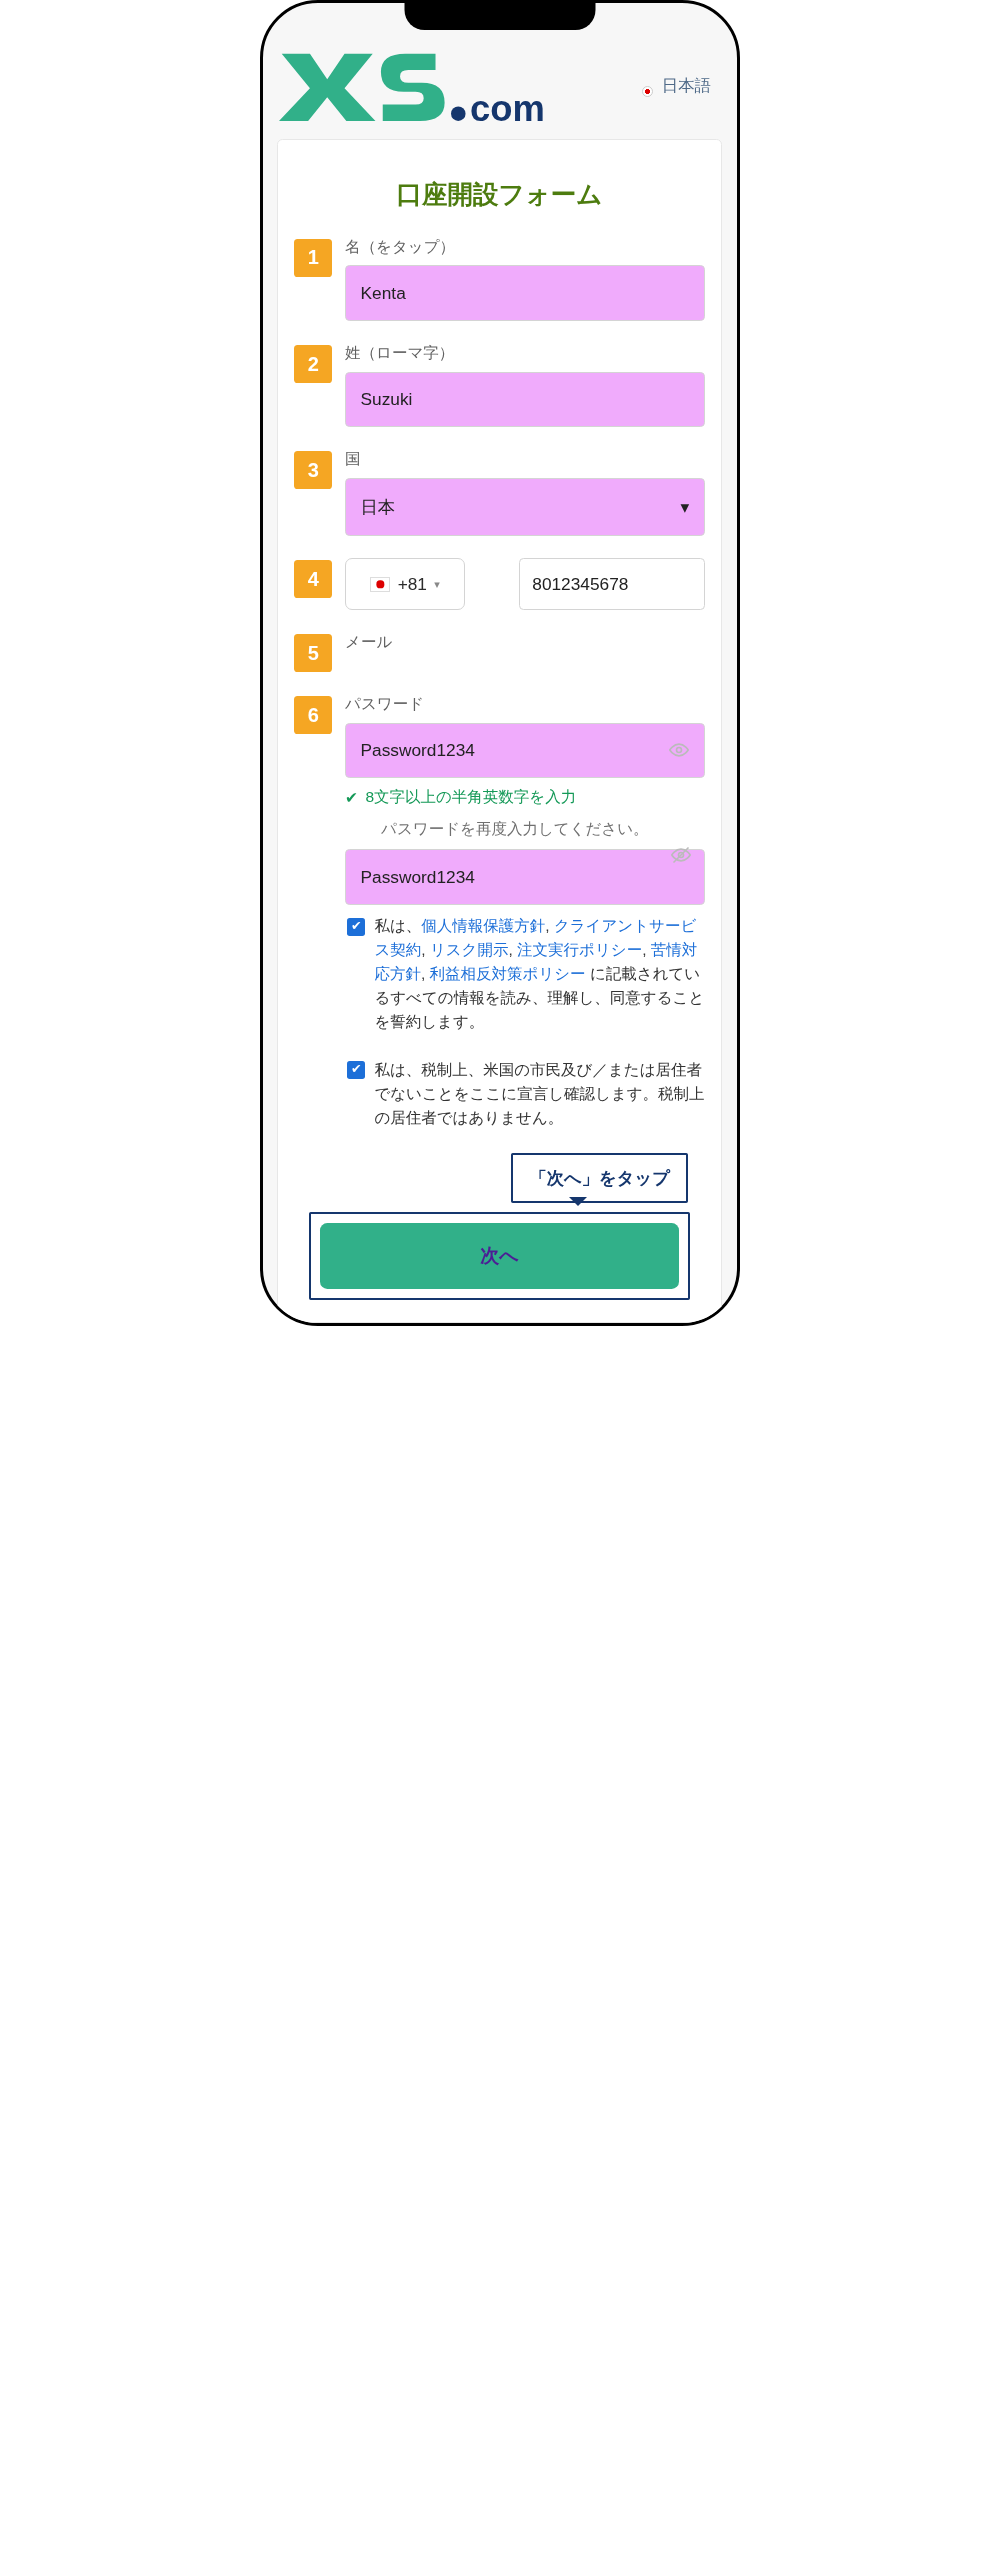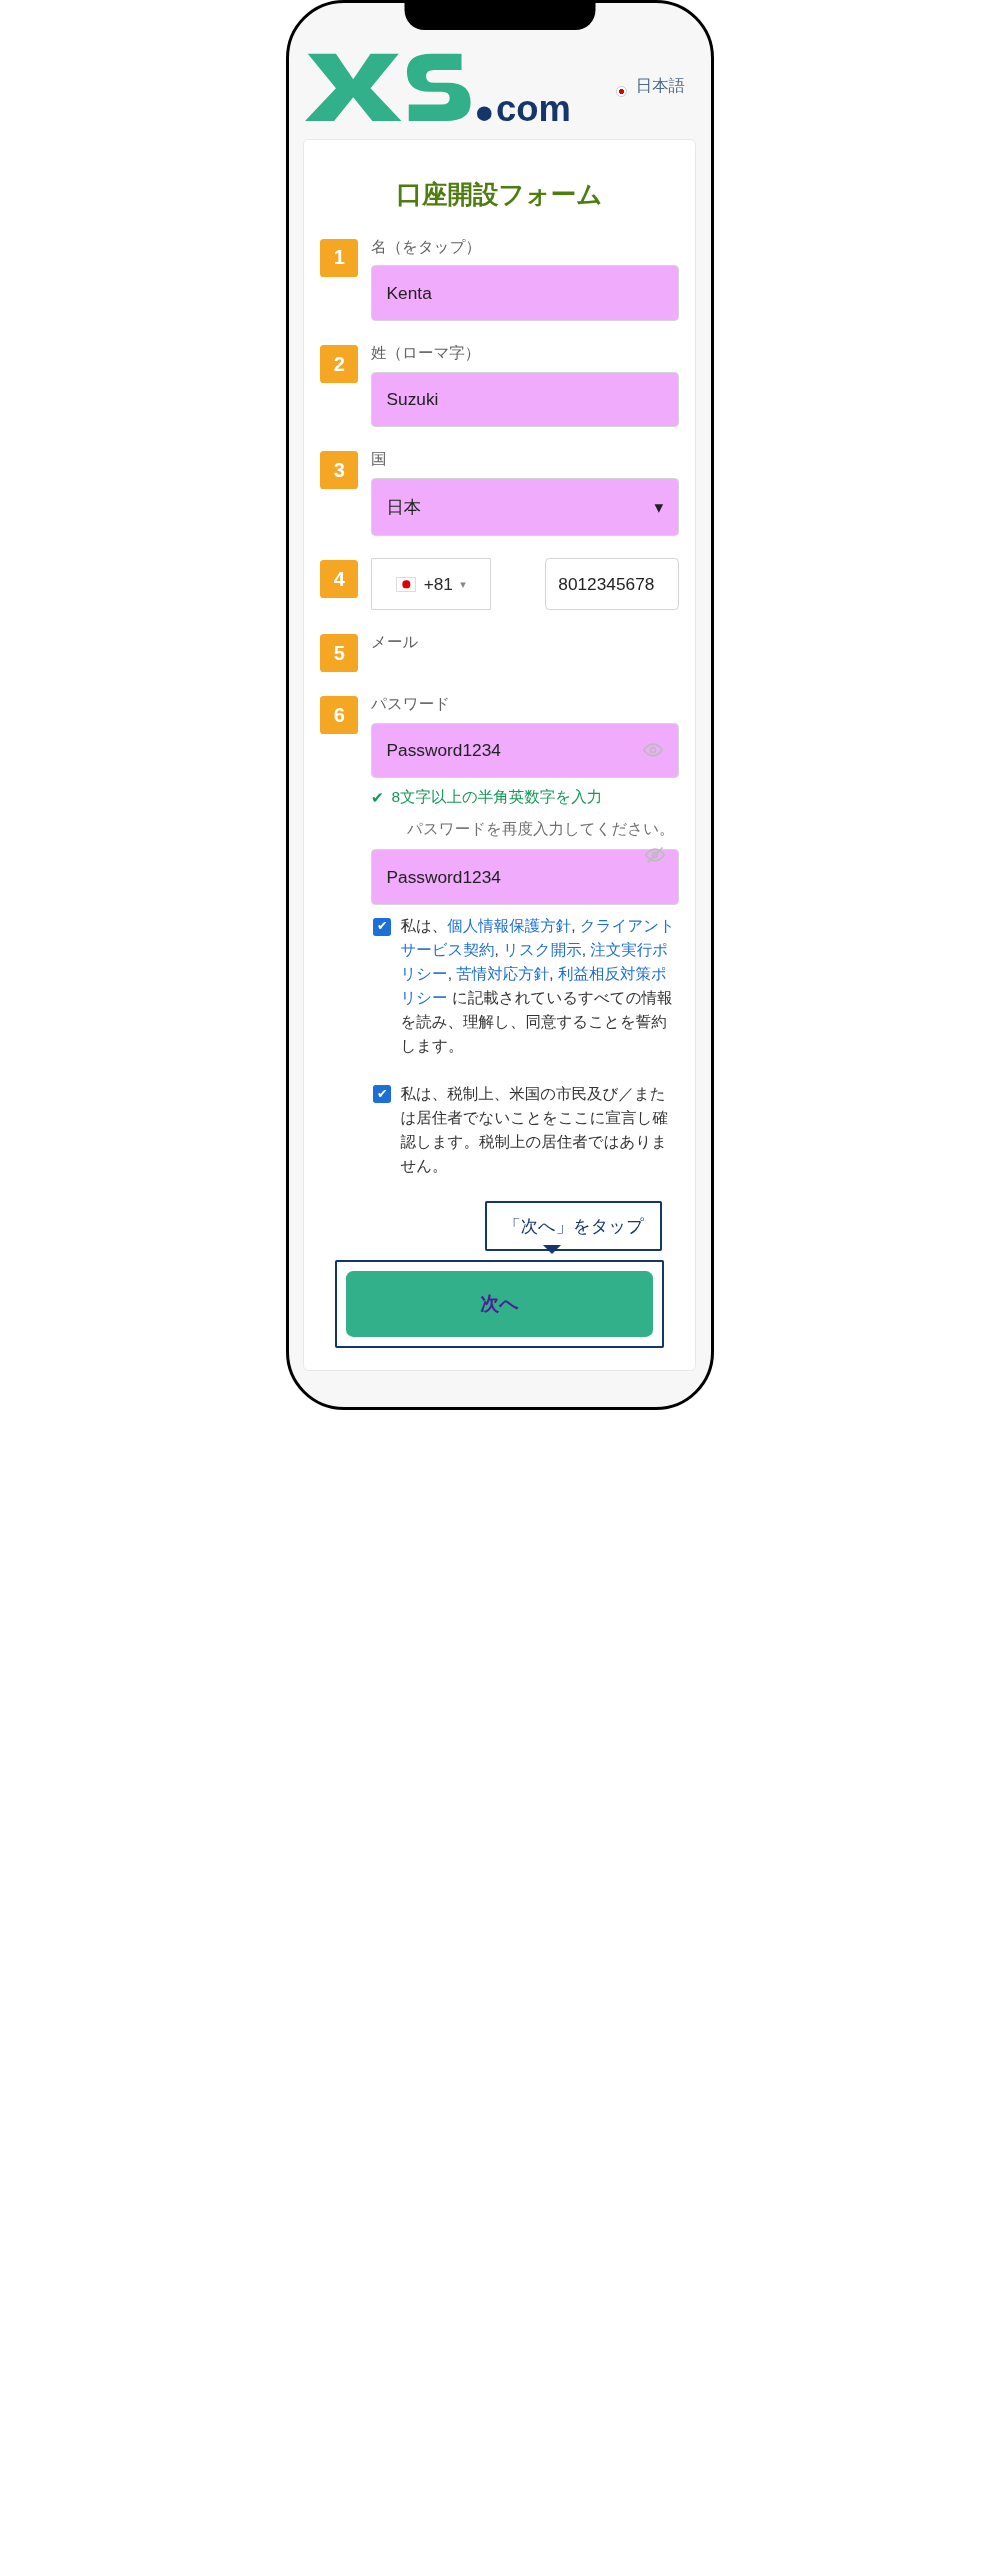--- a/index.html
+++ b/index.html
@@ -3,27 +3,26 @@
 <meta charset="utf-8">
 <style>
   * { box-sizing: border-box; margin: 0; padding: 0; }
   body {
     font-family: -apple-system, BlinkMacSystemFont, "Segoe UI", "Hiragino Sans", "Meiryo", sans-serif;
     background: #fff;
     display: flex;
     justify-content: center;
   }
   .phone {
-    width: 428px;
+    width: 480px;
     border: 3.6px solid #000;
     border-radius: 58px;
     background: #f7f7f7;
     position: relative;
     overflow: hidden;
-    padding-bottom: 36px;
   }
   .notch {
     position: absolute;
     top: -1.8px;
     left: 50%;
     transform: translateX(-50%);
     width: 191px;
     height: 29px;
     background: #000;
     border-bottom-left-radius: 20px;
@@ -105,21 +104,21 @@
     display: flex;
     gap: 5.5px;
   }
   .phone-code {
     width: 120px;
     display: flex;
     align-items: center;
     justify-content: center;
     gap: 7.3px;
     border: 0.9px solid #d4d4d4;
-    border-radius: 1px;
+    border-radius: 7px;
     font-size: 17.3px;
     color: #2b2b2b;
     padding: 14.5px 7.3px;
   }
   .phone-num {
     flex: 1;
     border: 0.9px solid #d4d4d4;
     border-radius: 4.5px;
     padding: 14.5px 12.7px;
     font-size: 17.3px;
@@ -182,21 +181,21 @@
   .link { color: #1d6fd8; }
   .callout-wrap {
     position: relative;
     margin: 0 16.4px 7.3px 16.4px;
     display: flex;
     justify-content: flex-end;
   }
   .callout {
     border: 2.7px solid #15366d;
     color: #15366d;
-    font-weight: 400;
+    font-weight: 700;
     font-size: 17.3px;
     padding: 11px 16.4px;
     background: #fff;
     position: relative;
     border-radius: 1.8px;
   }
   .callout::after {
     content: "";
     position: absolute;
     bottom: -13.6px;

